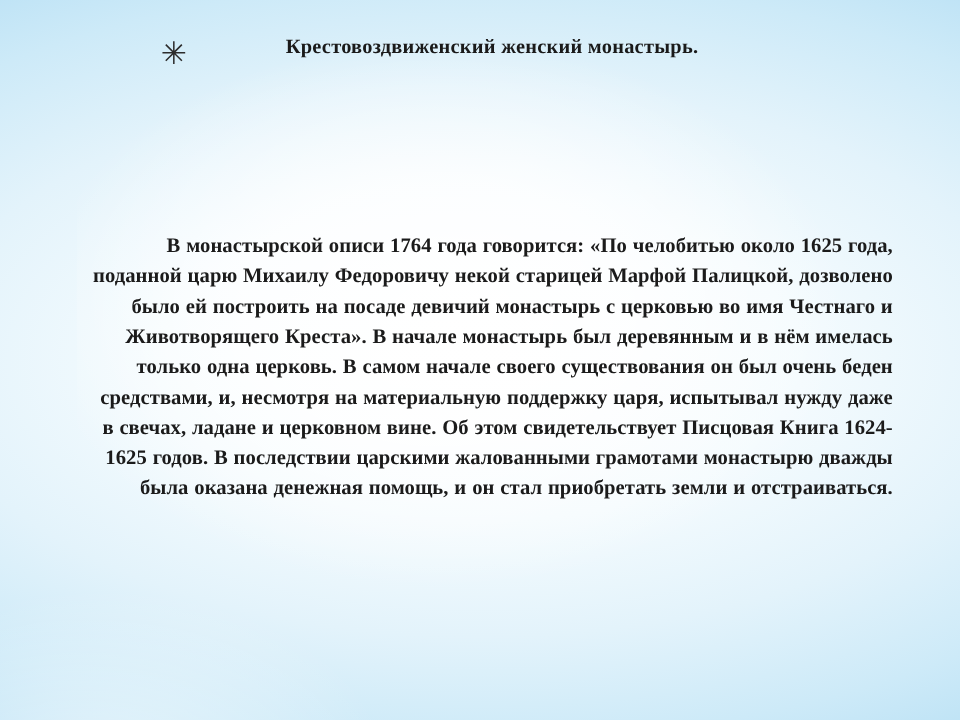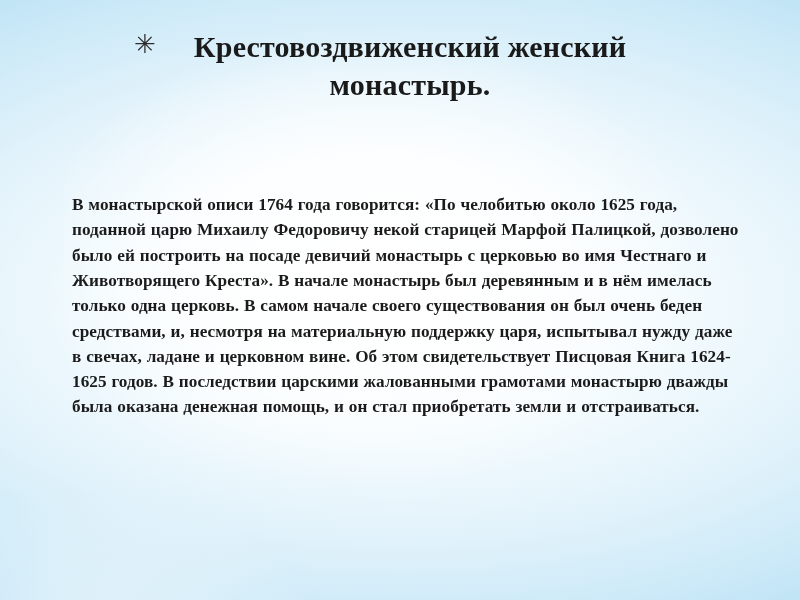--- a/index.html
+++ b/index.html
@@ -60,40 +60,40 @@
     position: absolute;
     left: 24px;
     top: 4px;
     font-size: 26px;
     line-height: 1;
     color: #2c2c2c;
     font-family: "Liberation Serif", serif;
   }
   .title-text {
     display: inline-block;
-    font-size: 30px;
+    font-size: 17px;
     font-weight: bold;
     line-height: 1.28;
     color: #1a1a1a;
     letter-spacing: 0.2px;
   }
 
   .body-block {
     position: absolute;
     left: 72px;
     top: 175px;
     width: 672px;
     text-align: center;
   }
   .body-text {
     font-size: 17.2px;
     font-weight: bold;
     line-height: 1.47;
     color: #1b1b1b;
-    text-align: left;
+    text-align: right;
     letter-spacing: 0.05px;
     word-spacing: 0.5px;
   }
 </style>
 </head>
 <body>
 
 <div class="slide">
   <div class="content">
 

